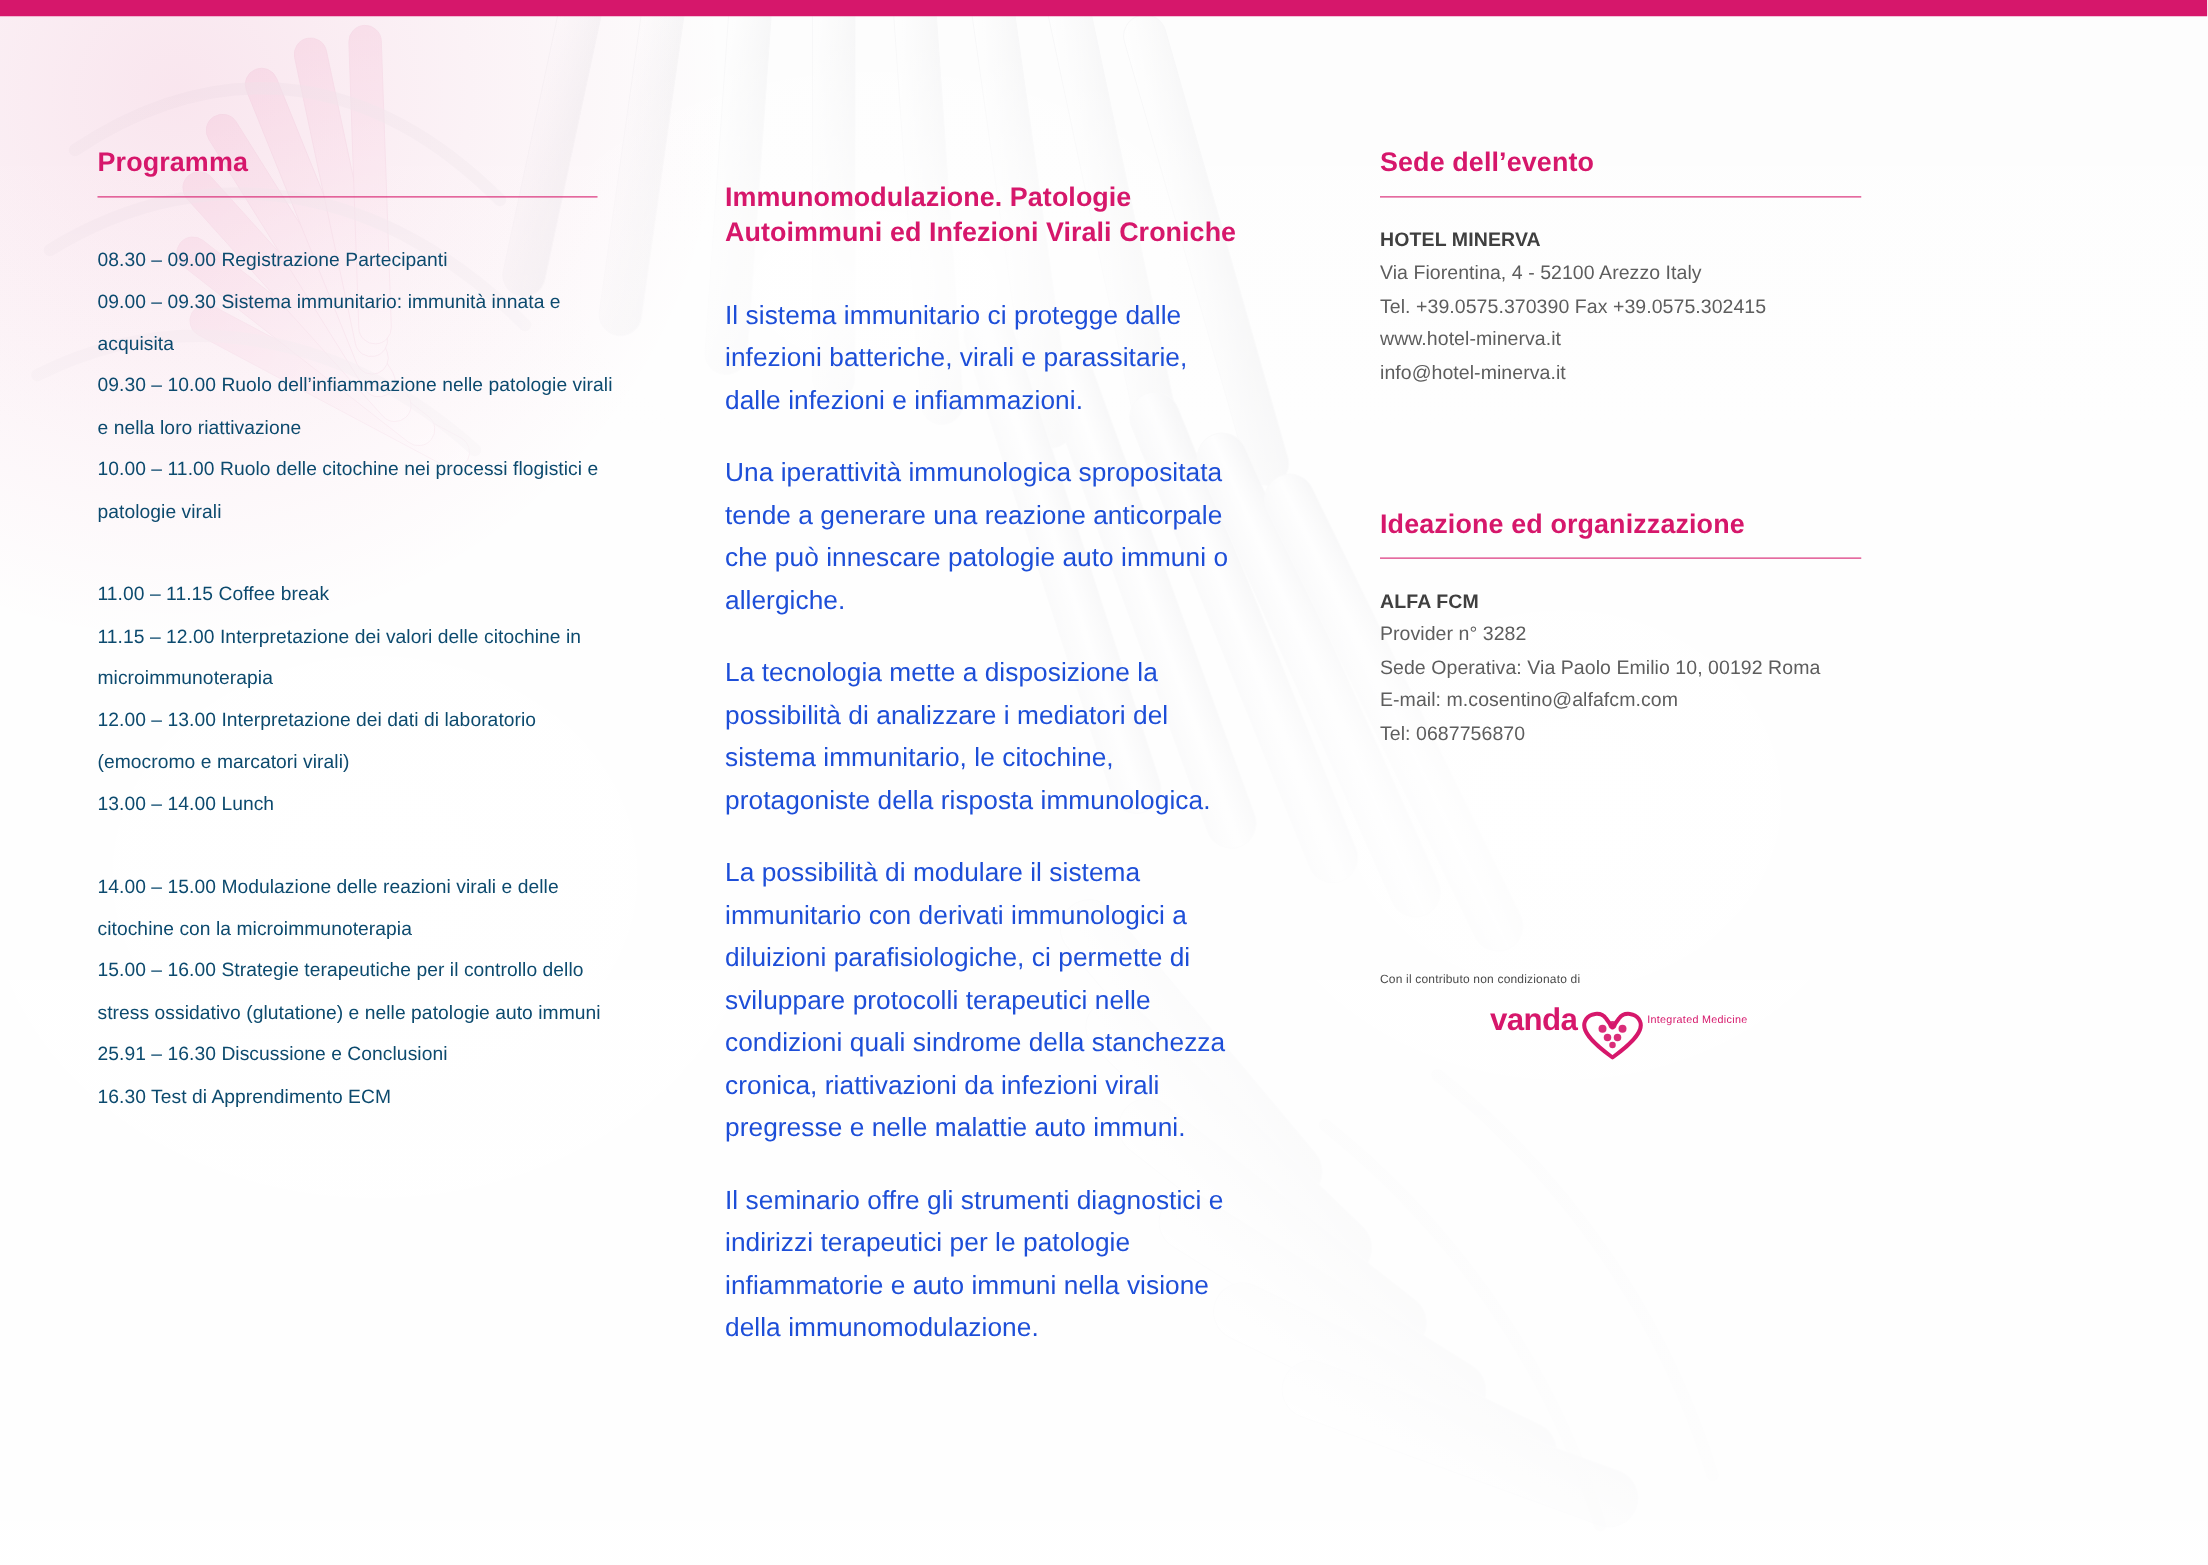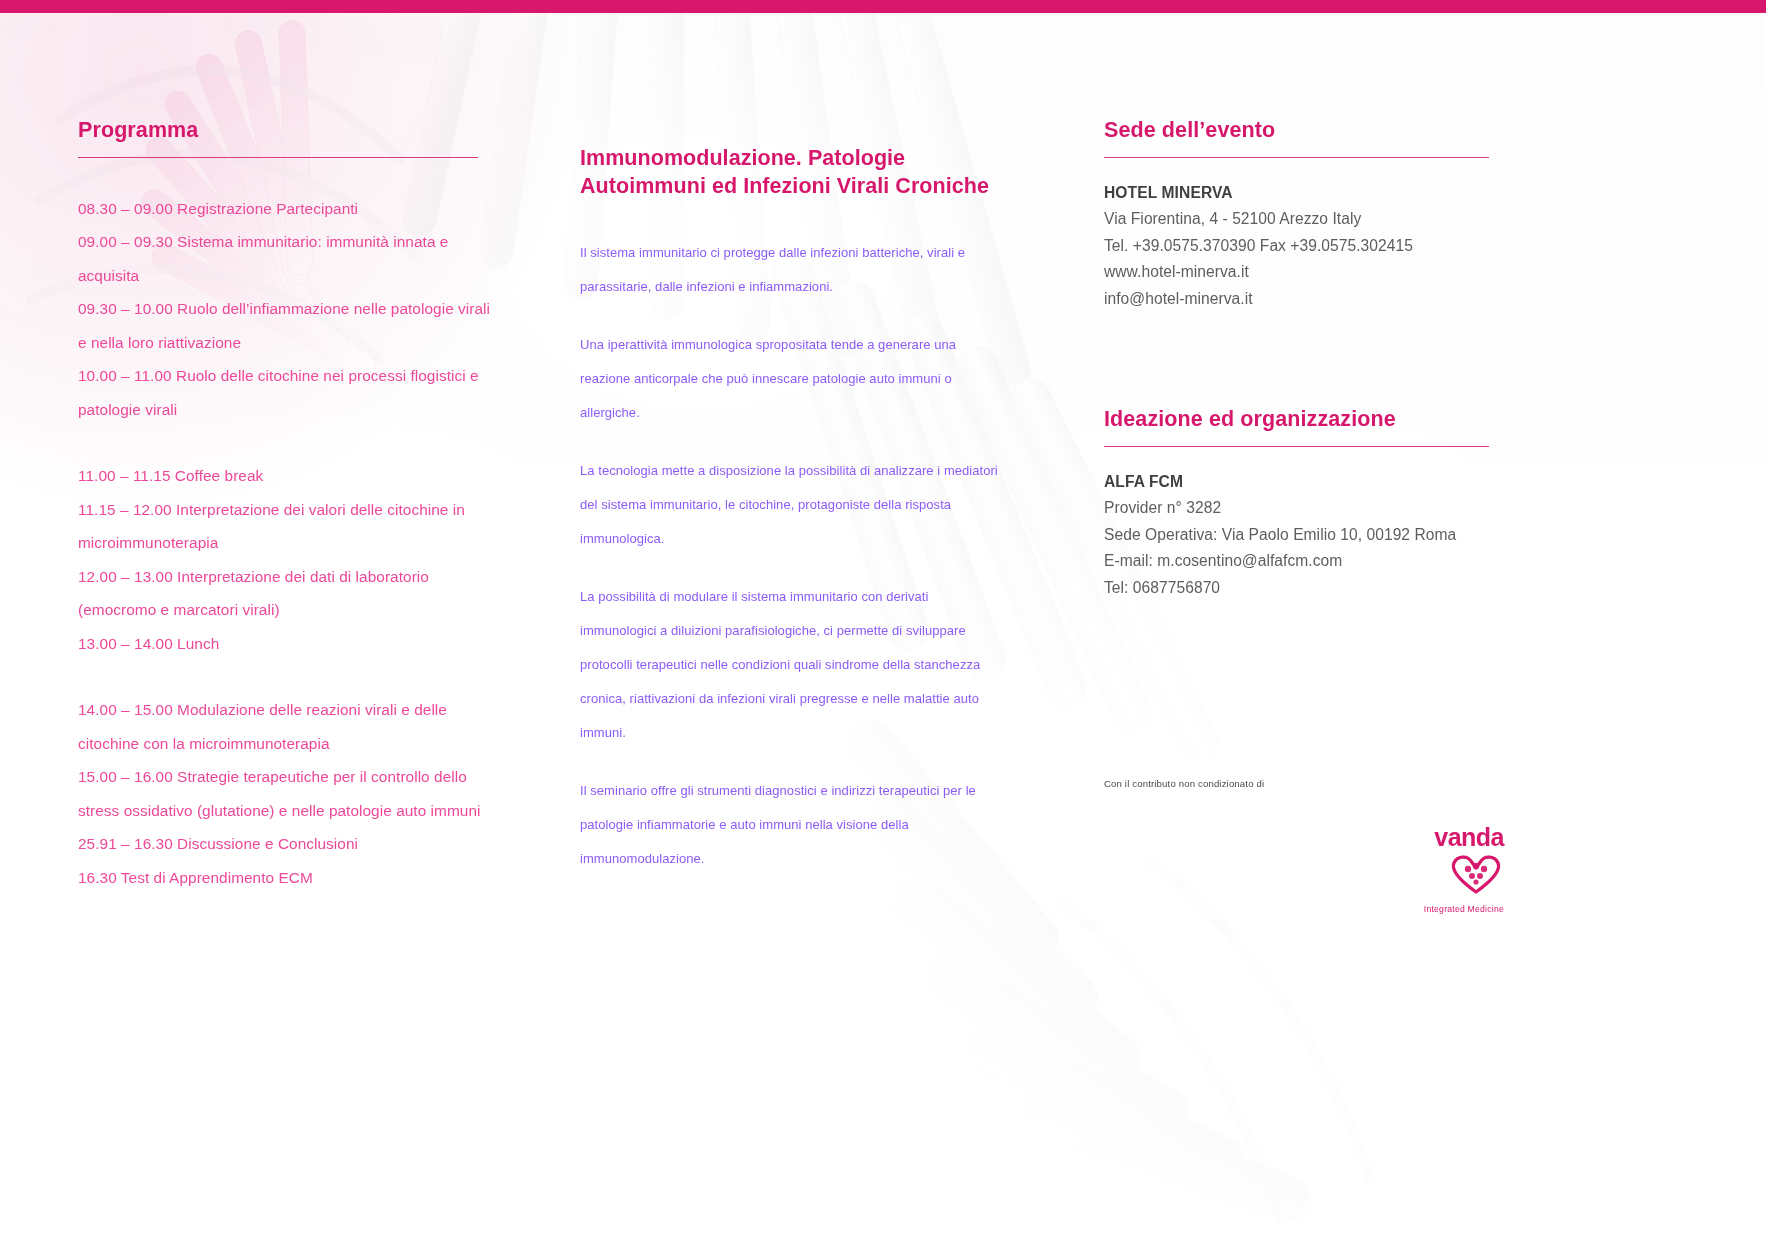--- a/index.html
+++ b/index.html
@@ -87,43 +87,43 @@
   .rule-info { width: 385px; }
 
   
   .prog-list {
     margin-top: 34px;
     list-style: none;
     padding: 0;
   }
   .prog-list li {
     font-size: 15.4px;
-    color: #ec4899;
+    color: #0c4a6e;
     line-height: 33.5px;
     letter-spacing: 0.05px;
   }
   .prog-list li.gap {
     height: 33px;
     line-height: 33px;
   }
 
   
   h1.doc-title {
     margin: 0;
     font-size: 21.5px;
     font-weight: bold;
     color: #d6176b;
     line-height: 28px;
     letter-spacing: 0.05px;
   }
   .body-paras { margin-top: 36px; }
   .body-paras p {
     margin: 0 0 24px 0;
-    font-size: 13px;
-    color: #8b5cf6;
+    font-size: 21px;
+    color: #1d4ed8;
     line-height: 34px;
     letter-spacing: 0.05px;
   }
 
   
   .info-block { margin-top: 22px; }
   .info-block .org-name {
     font-size: 15.6px;
     font-weight: bold;
     color: #3f3f3f;
@@ -144,25 +144,25 @@
     left: 1104px;
     top: 778px;
     width: 400px;
   }
   .sponsor-note {
     font-size: 9.6px;
     color: #4a4a4a;
     letter-spacing: 0.15px;
   }
   .sponsor-logo {
-    margin-top: 36px;
+    margin-top: 15px;
     width: 400px;
     display: flex;
-    flex-direction: column;
-    align-items: flex-end;
+    flex-direction: row;
+    align-items: flex-start;
     padding-left: 88px;
     box-sizing: border-box;
   }
   .logo-word {
     font-size: 25px;
     font-weight: bold;
     color: #d6176b;
     letter-spacing: -0.5px;
     line-height: 1;
     font-family: "Liberation Sans", sans-serif;

